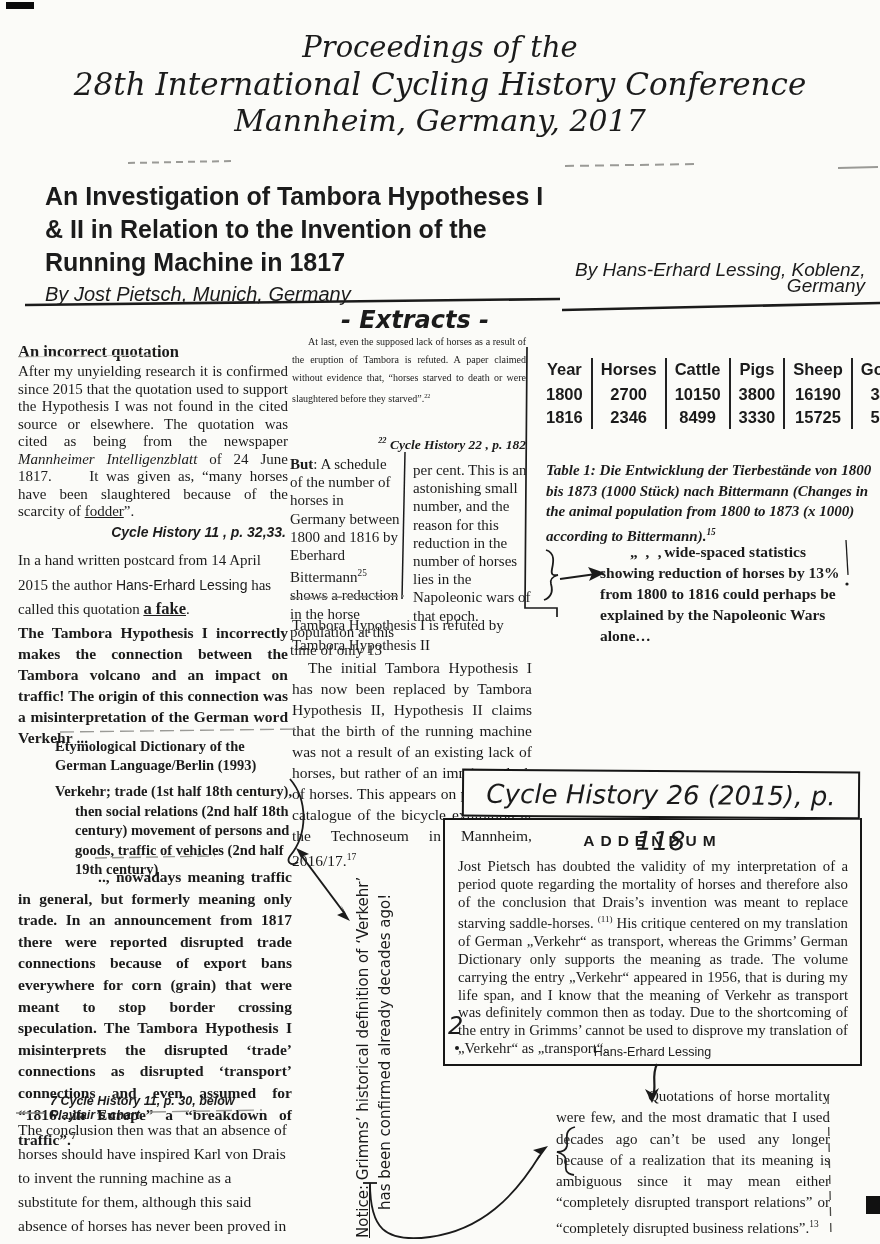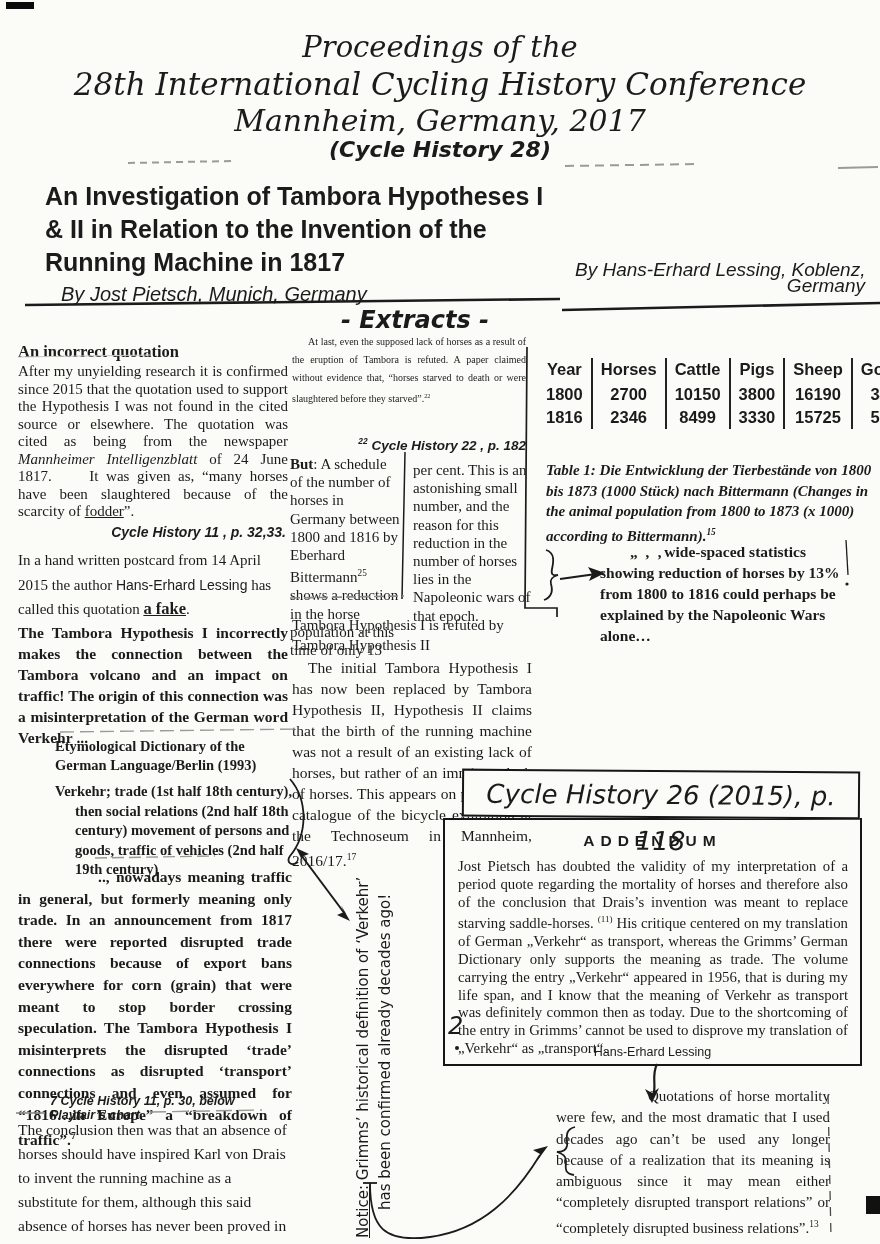--- a/index.html
+++ b/index.html
@@ -15,21 +15,21 @@
   .b { font-weight:bold; }
   sup { font-size:0.62em; }
 
   .corner-mark { left:6px; top:2px; width:28px; height:7px; background:#0a0a0a; }
   .hd1 { top:30px; font-size:29px; }
   .hd2 { top:66px; font-size:31px; }
   .hd3 { top:103px; font-size:30px; }
   .hd4 { top:137px; font-size:22px; font-style:italic; font-weight:600; }
 
   .ltitle { left:45px; top:180px; width:510px; font-size:25px; line-height:33px; font-weight:bold; }
-  .lbyline { left:45px; top:283px; font-size:20px; font-style:italic;margin-left:16px; }
+  .lbyline { left:45px; top:283px; font-size:20px; font-style:italic; }
   .rtitle { left:578px; top:184px; width:300px; font-size:25px; line-height:34px; font-weight:bold; }
   .rbyline1 { left:575px; top:259px; width:295px; font-size:19px; font-style:italic; }
   .rbyline2 { left:575px; top:275px; width:290px; font-size:19px; font-style:italic; text-align:right; }
 
   .extracts { left:290px; top:306px; width:250px; text-align:center; font-size:24px;
               font-style:italic; font-weight:600; }
 
   .lc { left:18px; width:270px; }
   .lc-h1 { top:342px; font-size:16.5px; font-weight:bold; }
   .lc-p1 { top:363px; font-size:15px; line-height:17.5px; }
@@ -42,21 +42,21 @@
   .dict-e { left:55px; top:782px; width:228px; font-size:14.5px; font-weight:bold; line-height:19.5px;
             padding-left:20px; text-indent:-20px; }
   .lc-p4 { top:866px; width:274px; font-size:15.5px; line-height:21.6px; font-weight:bold; text-indent:80px; }
   .lc-fn { left:50px; top:1094px; width:240px; font-size:12.5px; font-weight:bold; font-style:italic; }
   .lc-p5 { top:1118px; width:274px; font-size:15.5px; line-height:24px; }
   .fodder { text-decoration:underline; }
   .news { font-style:italic; }
 
   .mc { left:292px; width:234px; }
   .mc-p1 { top:333px; font-size:10px; line-height:18px; text-indent:16px; }
-  .mc-cite { top:436px; width:234px; text-align:right; font-size:13.5px; font-weight:bold; font-style:italic; }
+  .mc-cite { top:436px; width:234px; text-align:right; font-size:13.5px; font-weight:bold; font-style:italic;font-family:Liberation Serif, serif; }
   .mini-l { left:290px; top:455px; width:112px; font-size:15px; line-height:18.2px; }
   .mini-r { left:413px; top:461px; width:118px; font-size:15px; line-height:18.2px; }
   .mc-h2 { top:615px; font-size:15px; line-height:20px; font-weight:normal; width:240px; }
   .mc-p2 { top:657px; width:240px; font-size:15.5px; line-height:21px; text-indent:16px; }
 
   .tbl { left:538px; top:358px; border-collapse:collapse;
          font-family:"Liberation Sans", sans-serif; font-weight:bold; font-size:16.5px; }
   .tbl th, .tbl td { border-right:2px solid #222; padding:2px 8px; text-align:center; }
   .tbl th { padding-bottom:4px; }
   .caption { left:546px; top:460px; width:344px; font-size:15px; font-style:italic;
@@ -90,21 +90,20 @@
 </head>
 <body>
 
 <div class="page">
 
   <div class="abs corner-mark"></div>
 
   <div class="abs ctr serifhdr hd1">Proceedings of the</div>
   <div class="abs ctr serifhdr hd2">28th International Cycling History Conference</div>
   <div class="abs ctr serifhdr hd3">Mannheim, Germany, 2017</div>
-  <div class="abs ctr hand hd4">(Cycle History 28)</div>
 
   <div class="abs sans ltitle">An Investigation of Tambora Hypotheses I &amp; II  in Relation to the Invention of the Running Machine in 1817</div>
   <div class="abs sans lbyline">By Jost Pietsch, Munich, Germany</div>
   <div class="abs sans rbyline1">By Hans-Erhard Lessing, Koblenz,</div>
   <div class="abs sans rbyline2">Germany</div>
 
   <div class="abs hand extracts">- Extracts -</div>
 
   <div class="abs lc lc-h1">An incorrect quotation</div>
   <div class="abs lc lc-p1 jst"><span>After my unyielding research it is confirmed since 2015 that the quotation used to support the Hypothesis I was not found in the cited source or elsewhere. The quotation was cited as being from the newspaper </span><span class="news">Mannheimer Intelligenzblatt</span><span> of 24 June 1817.   It was given as, “many horses have been slaughtered because of the scarcity of </span><span class="fodder">fodder</span><span>”.</span></div>

